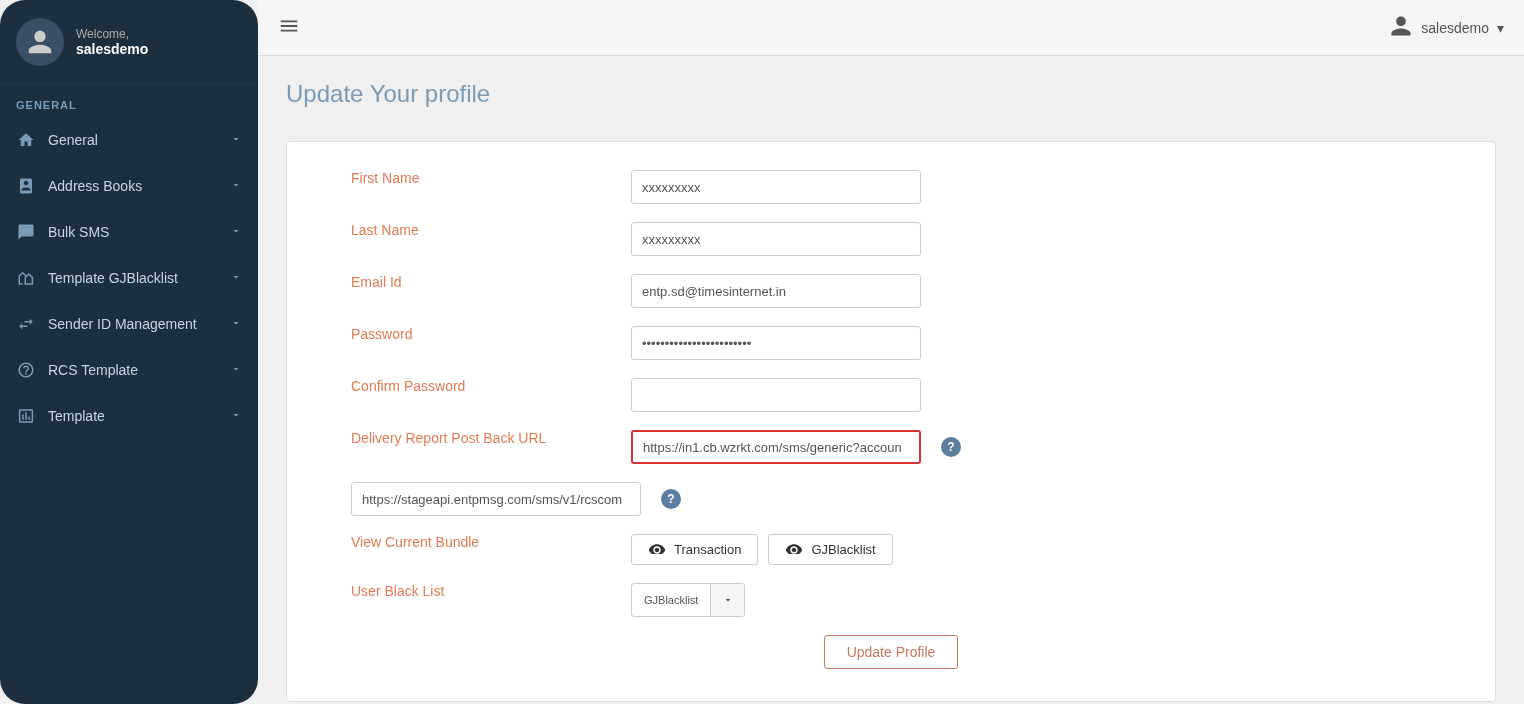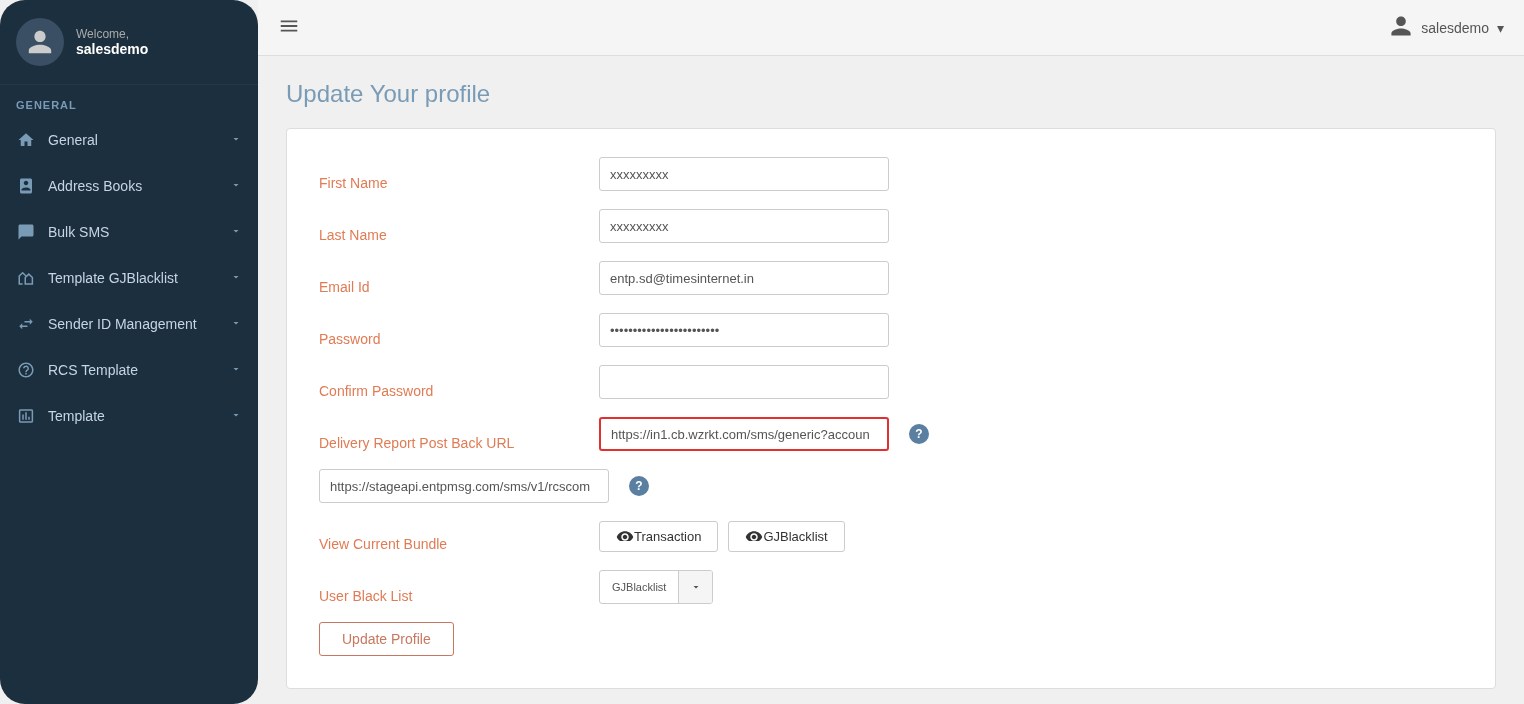--- a/index.html
+++ b/index.html
@@ -90,34 +90,35 @@
       flex: 1;
       padding: 24px 28px;
       overflow-y: auto;
       background: #f0f0f0;
     }
 
     .page-title {
       font-size: 24px;
       color: #7a9bb5;
       font-weight: 300;
-      margin-bottom: 20px;
+      margin-bottom: 33px;
     }
 
     .form-card {
       background: #fff;
       border: 1px solid #ddd;
       border-radius: 4px;
       padding: 28px 32px 32px;
     }
 
     .form-row {
       display: flex;
-      align-items: flex-end;
+      align-items: flex-start;
       margin-bottom: 18px;
+      margin-left: 32px;
     }
     .form-label {
       width: 280px;
       min-width: 280px;
       color: #e07b54;
       font-size: 14px;
     }
     .form-input {
       width: 290px;
       height: 34px;
@@ -154,20 +155,21 @@
 
     .view-bundle-row {
       display: flex;
       align-items: center;
       gap: 10px;
     }
 
     .bundle-btn {
       display: flex;
       align-items: center;
+      gap: 8px;
       padding: 7px 16px;
       border: 1px solid #ccc;
       border-radius: 3px;
       background: #fff;
       cursor: pointer;
       font-size: 13px;
       color: #333;
     }
     .eye-icon svg { width: 18px; height: 12px; fill: #333; }
 
@@ -194,21 +196,21 @@
       border-left: 1px solid #ccc;
       display: flex;
       align-items: center;
       justify-content: center;
       cursor: pointer;
     }
     .blacklist-arrow svg { width: 12px; height: 12px; fill: #555; }
 
     .form-footer {
       display: flex;
-      justify-content: flex-start;
+      justify-content: center;
       margin-top: 8px;
     }
     .update-btn {
       padding: 8px 22px;
       border: 1px solid #c87860;
       border-radius: 3px;
       background: #fff;
       color: #c87860;
       font-size: 14px;
       cursor: pointer;

